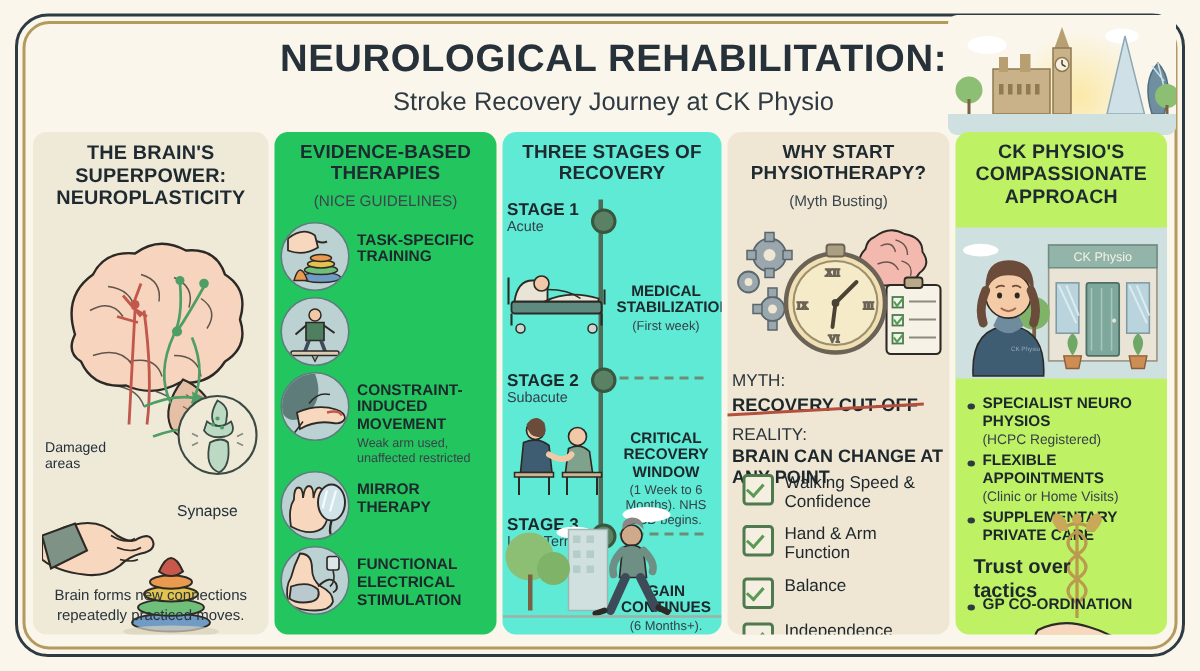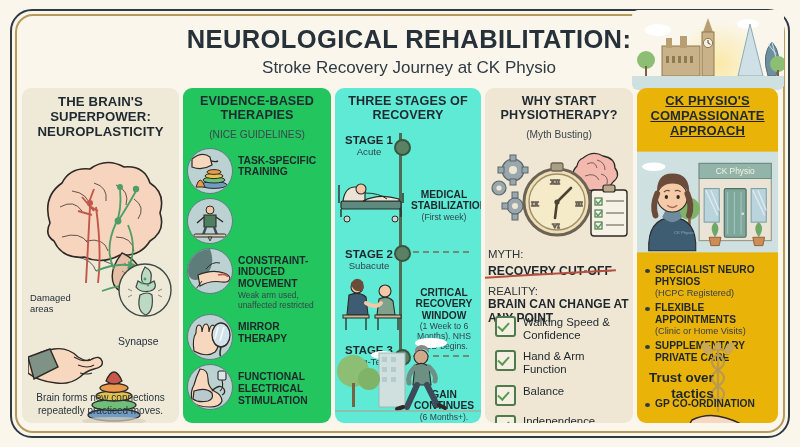--- a/index.html
+++ b/index.html
@@ -34,21 +34,21 @@
   
   .skyline{position:absolute;right:16px;top:10px;width:152px;height:80px;overflow:hidden;border-radius:6px;}
 
   
   .cols{position:absolute;left:22px;top:88px;right:22px;bottom:24px;display:flex;gap:4px;}
   .col{position:relative;border-radius:9px;overflow:hidden;display:flex;flex-direction:column;}
   .c1{flex:0 0 157px;background:#efe9d8;}
   .c2{flex:0 0 148px;background:#22c55e;}
   .c3{flex:0 0 146px;background:#5eead4;}
   .c4{flex:0 0 148px;background:#efe7d4;}
-  .c5{flex:1 1 auto;background:#eab308;text-decoration:underline;}
+  .c5{flex:1 1 auto;background:#bef264;}
 
   .chead{padding:6px 5px 4px 5px;text-align:center;}
   .chead h2{
     margin:0;font-size:12.6px;font-weight:bold;line-height:1.14;
     letter-spacing:.1px;color:#1f2a30;text-transform:uppercase;
   }
   .chead .sub{font-size:10.2px;margin-top:6px;color:#3c464d;}
   .c1 .chead h2{font-size:13.2px;}
   .c5 .chead h2{font-size:13px;}
 
@@ -70,21 +70,21 @@
      background:#bcd2d2;border:1.4px solid #5d7d7d;position:relative;overflow:hidden;}
   .ttxt{padding-top:7px;}
   .ttxt .tt{font-size:10.3px;font-weight:bold;line-height:1.14;color:#1d272c;text-transform:uppercase;}
   .ttxt .td{font-size:8.4px;line-height:1.15;color:#39434a;margin-top:1px;}
 
   
   .tline{position:absolute;left:64px;top:6px;bottom:16px;width:3px;background:#4d6b55;}
   .node{position:absolute;left:59px;width:13px;height:13px;border-radius:50%;
      background:#5b8164;border:2px solid #39563f;}
   .dash{position:absolute;left:78px;width:56px;height:0;border-top:2px dashed #6f8b77;}
-  .stg{position:absolute;left:3px;width:62px;text-align:center;}
+  .stg{position:absolute;left:3px;width:62px;text-align:left;}
   .stg .s1{font-size:11.4px;font-weight:bold;color:#1d272c;line-height:1.05;}
   .stg .s2{font-size:9.6px;color:#33404a;line-height:1.1;}
   .sdesc{position:absolute;left:76px;width:66px;text-align:center;}
   .sdesc .h{font-size:10.2px;font-weight:bold;line-height:1.13;color:#1d272c;text-transform:uppercase;}
   .sdesc .p{font-size:8.6px;line-height:1.15;color:#36414a;margin-top:1px;}
 
   
   .art4{position:absolute;left:2px;top:0;width:144px;height:104px;}
   .myth{position:absolute;left:3px;right:3px;top:104px;}
   .myth .m1{font-size:11.4px;color:#2a343b;line-height:1.2;}
@@ -99,21 +99,21 @@
      border:solid #5a9a52;border-width:0 2.4px 2.4px 0;transform:rotate(42deg);}
   .chk span{font-size:11.4px;line-height:1.13;color:#1d272c;}
 
   
   .art5{position:absolute;left:0;top:0;width:100%;height:120px;}
   .bullets{position:absolute;left:8px;right:6px;top:122px;}
   .bul{display:flex;gap:5px;margin-bottom:4px;}
   .dot{flex:0 0 5px;width:4px;height:4px;border-radius:50%;background:#2f3b42;margin-top:5px;}
   .bul .bt{font-size:10.2px;font-weight:bold;line-height:1.15;color:#1d272c;text-transform:uppercase;}
   .bul .bd{font-size:9.2px;line-height:1.15;color:#374149;font-weight:normal;text-transform:none;}
-  .trust{position:absolute;left:12px;top:228px;font-size:13.4px;font-weight:bold;line-height:1.14;color:#1d272c;text-align:right;}
+  .trust{position:absolute;left:12px;top:228px;font-size:13.4px;font-weight:bold;line-height:1.14;color:#1d272c;}
   .caduceus{position:absolute;right:4px;top:200px;width:96px;height:110px;}
   .gp{position:absolute;left:8px;bottom:14px;display:flex;gap:5px;}
   .gp .bt{font-size:10.2px;font-weight:bold;color:#1d272c;text-transform:uppercase;}
 </style>
 </head>
 <body>
 
 <div class="poster">
 
   <div class="frame-outer"></div>

